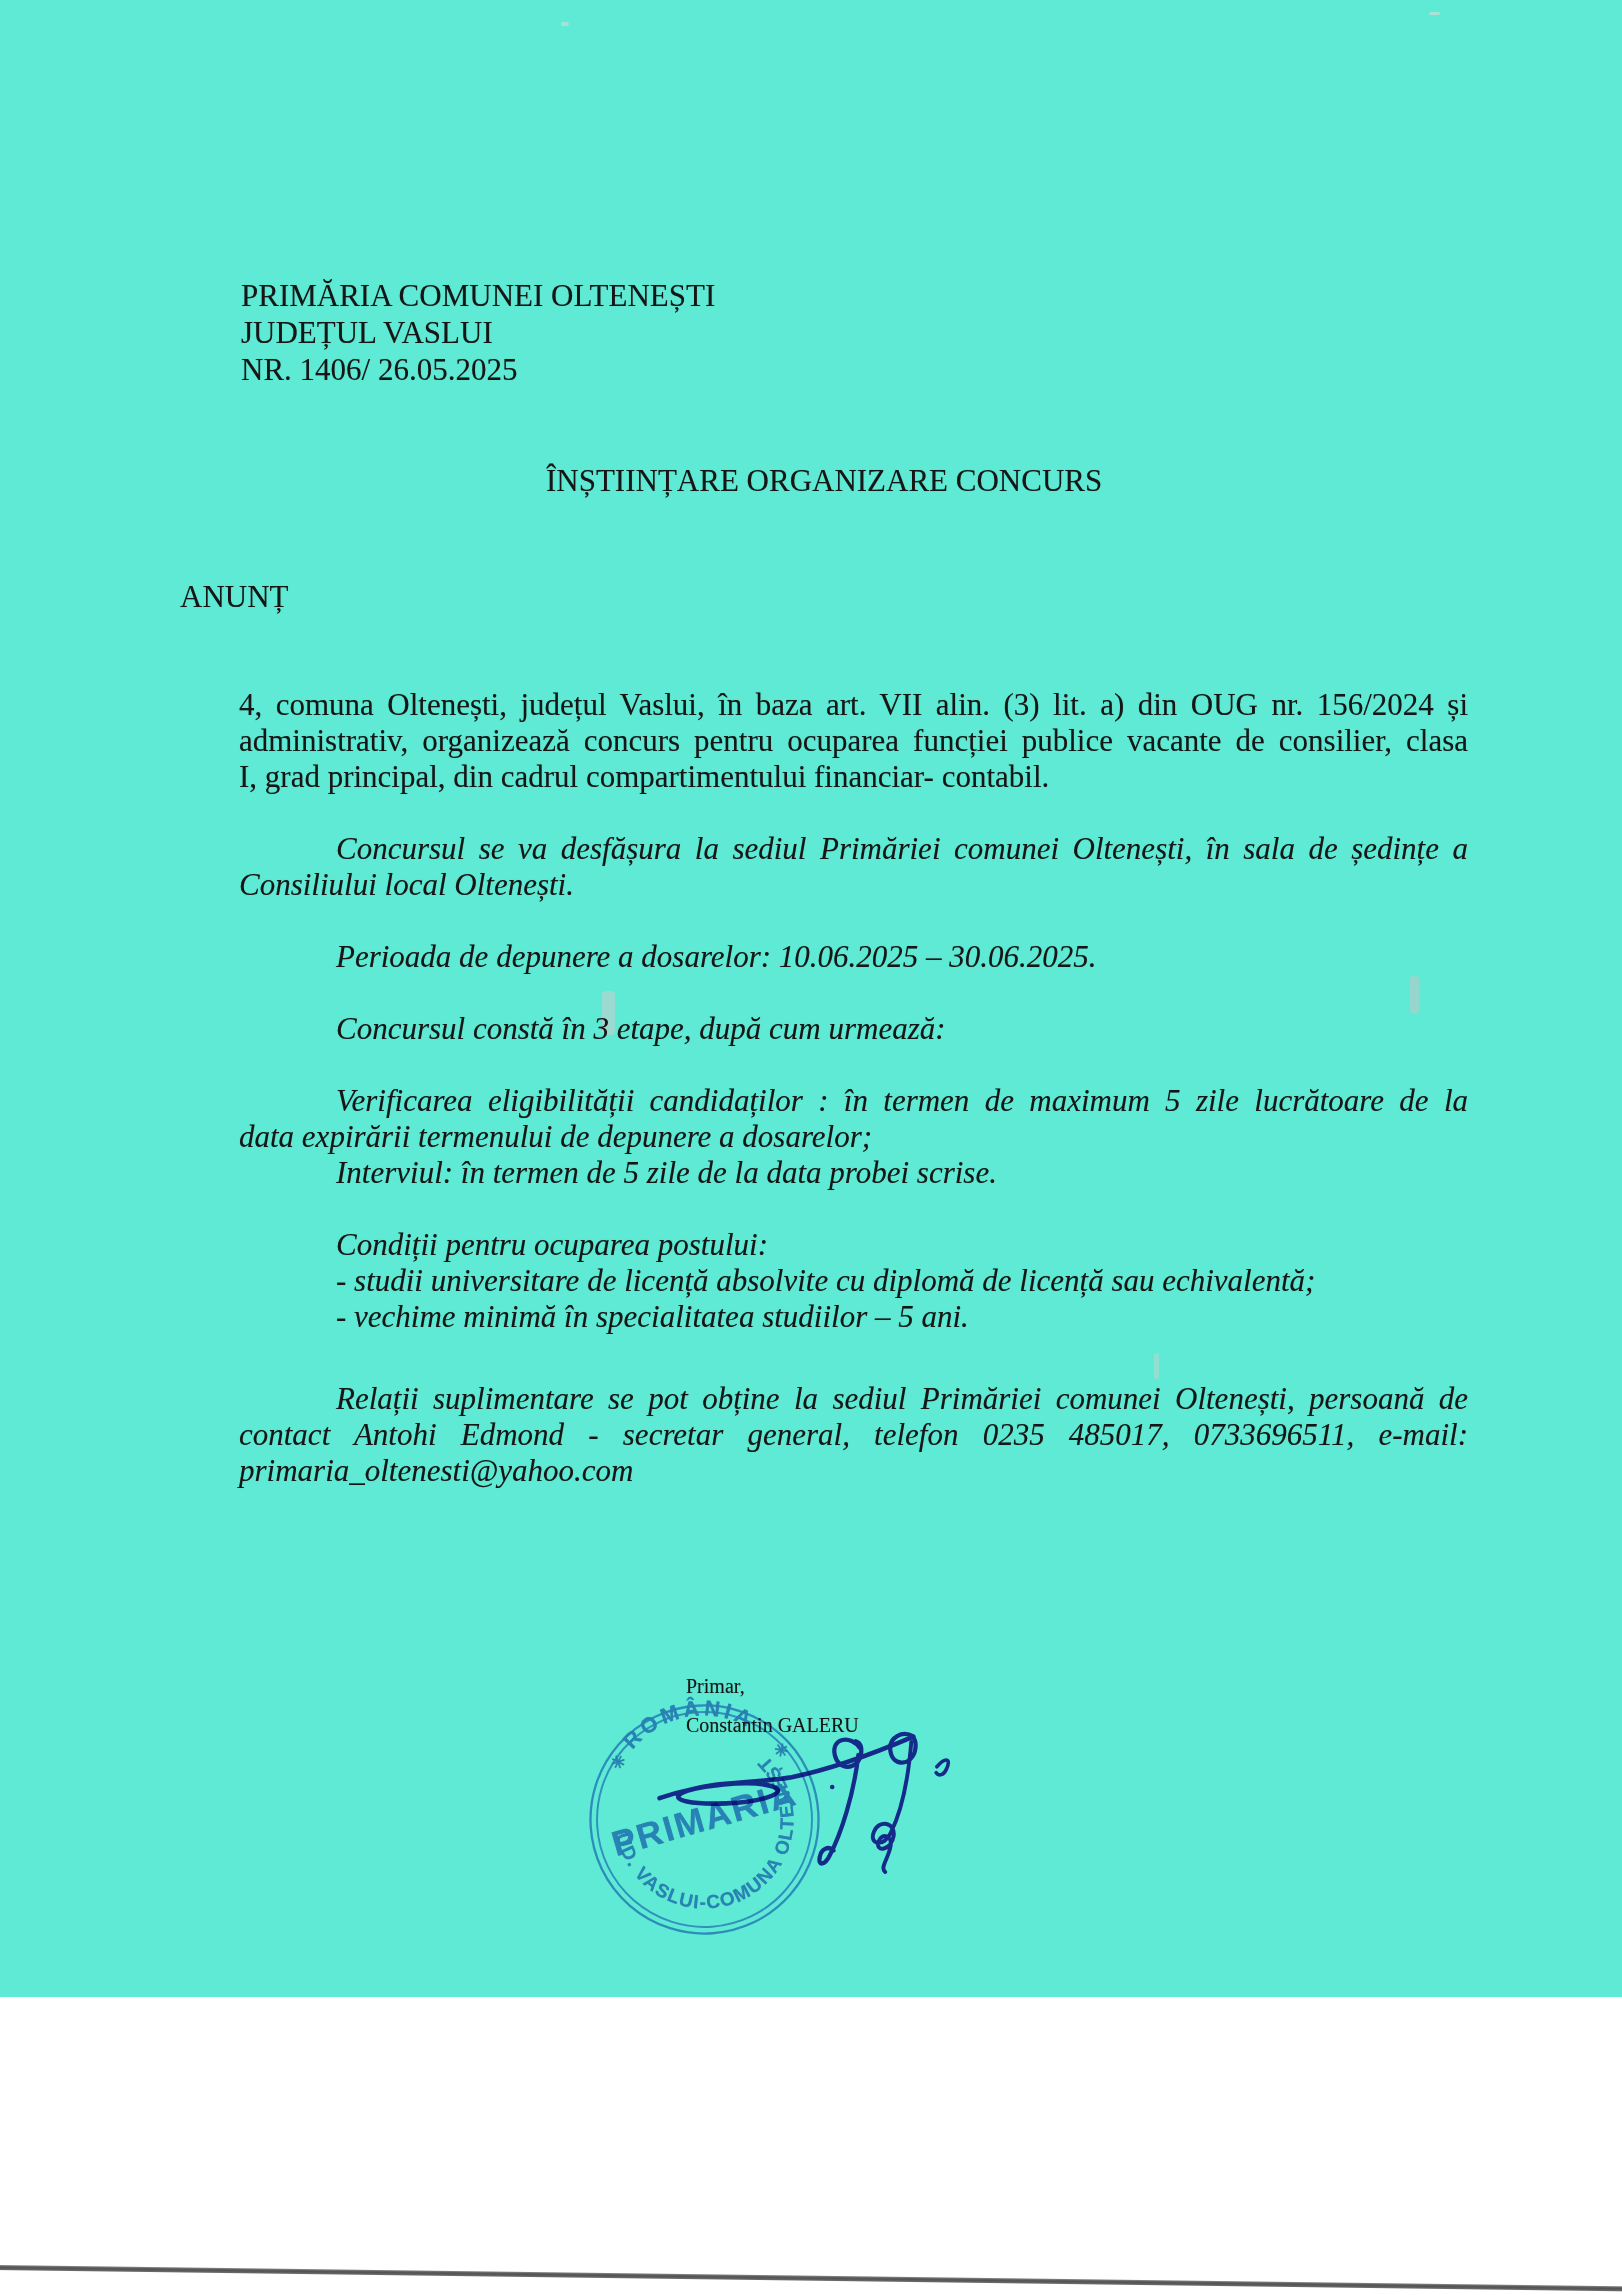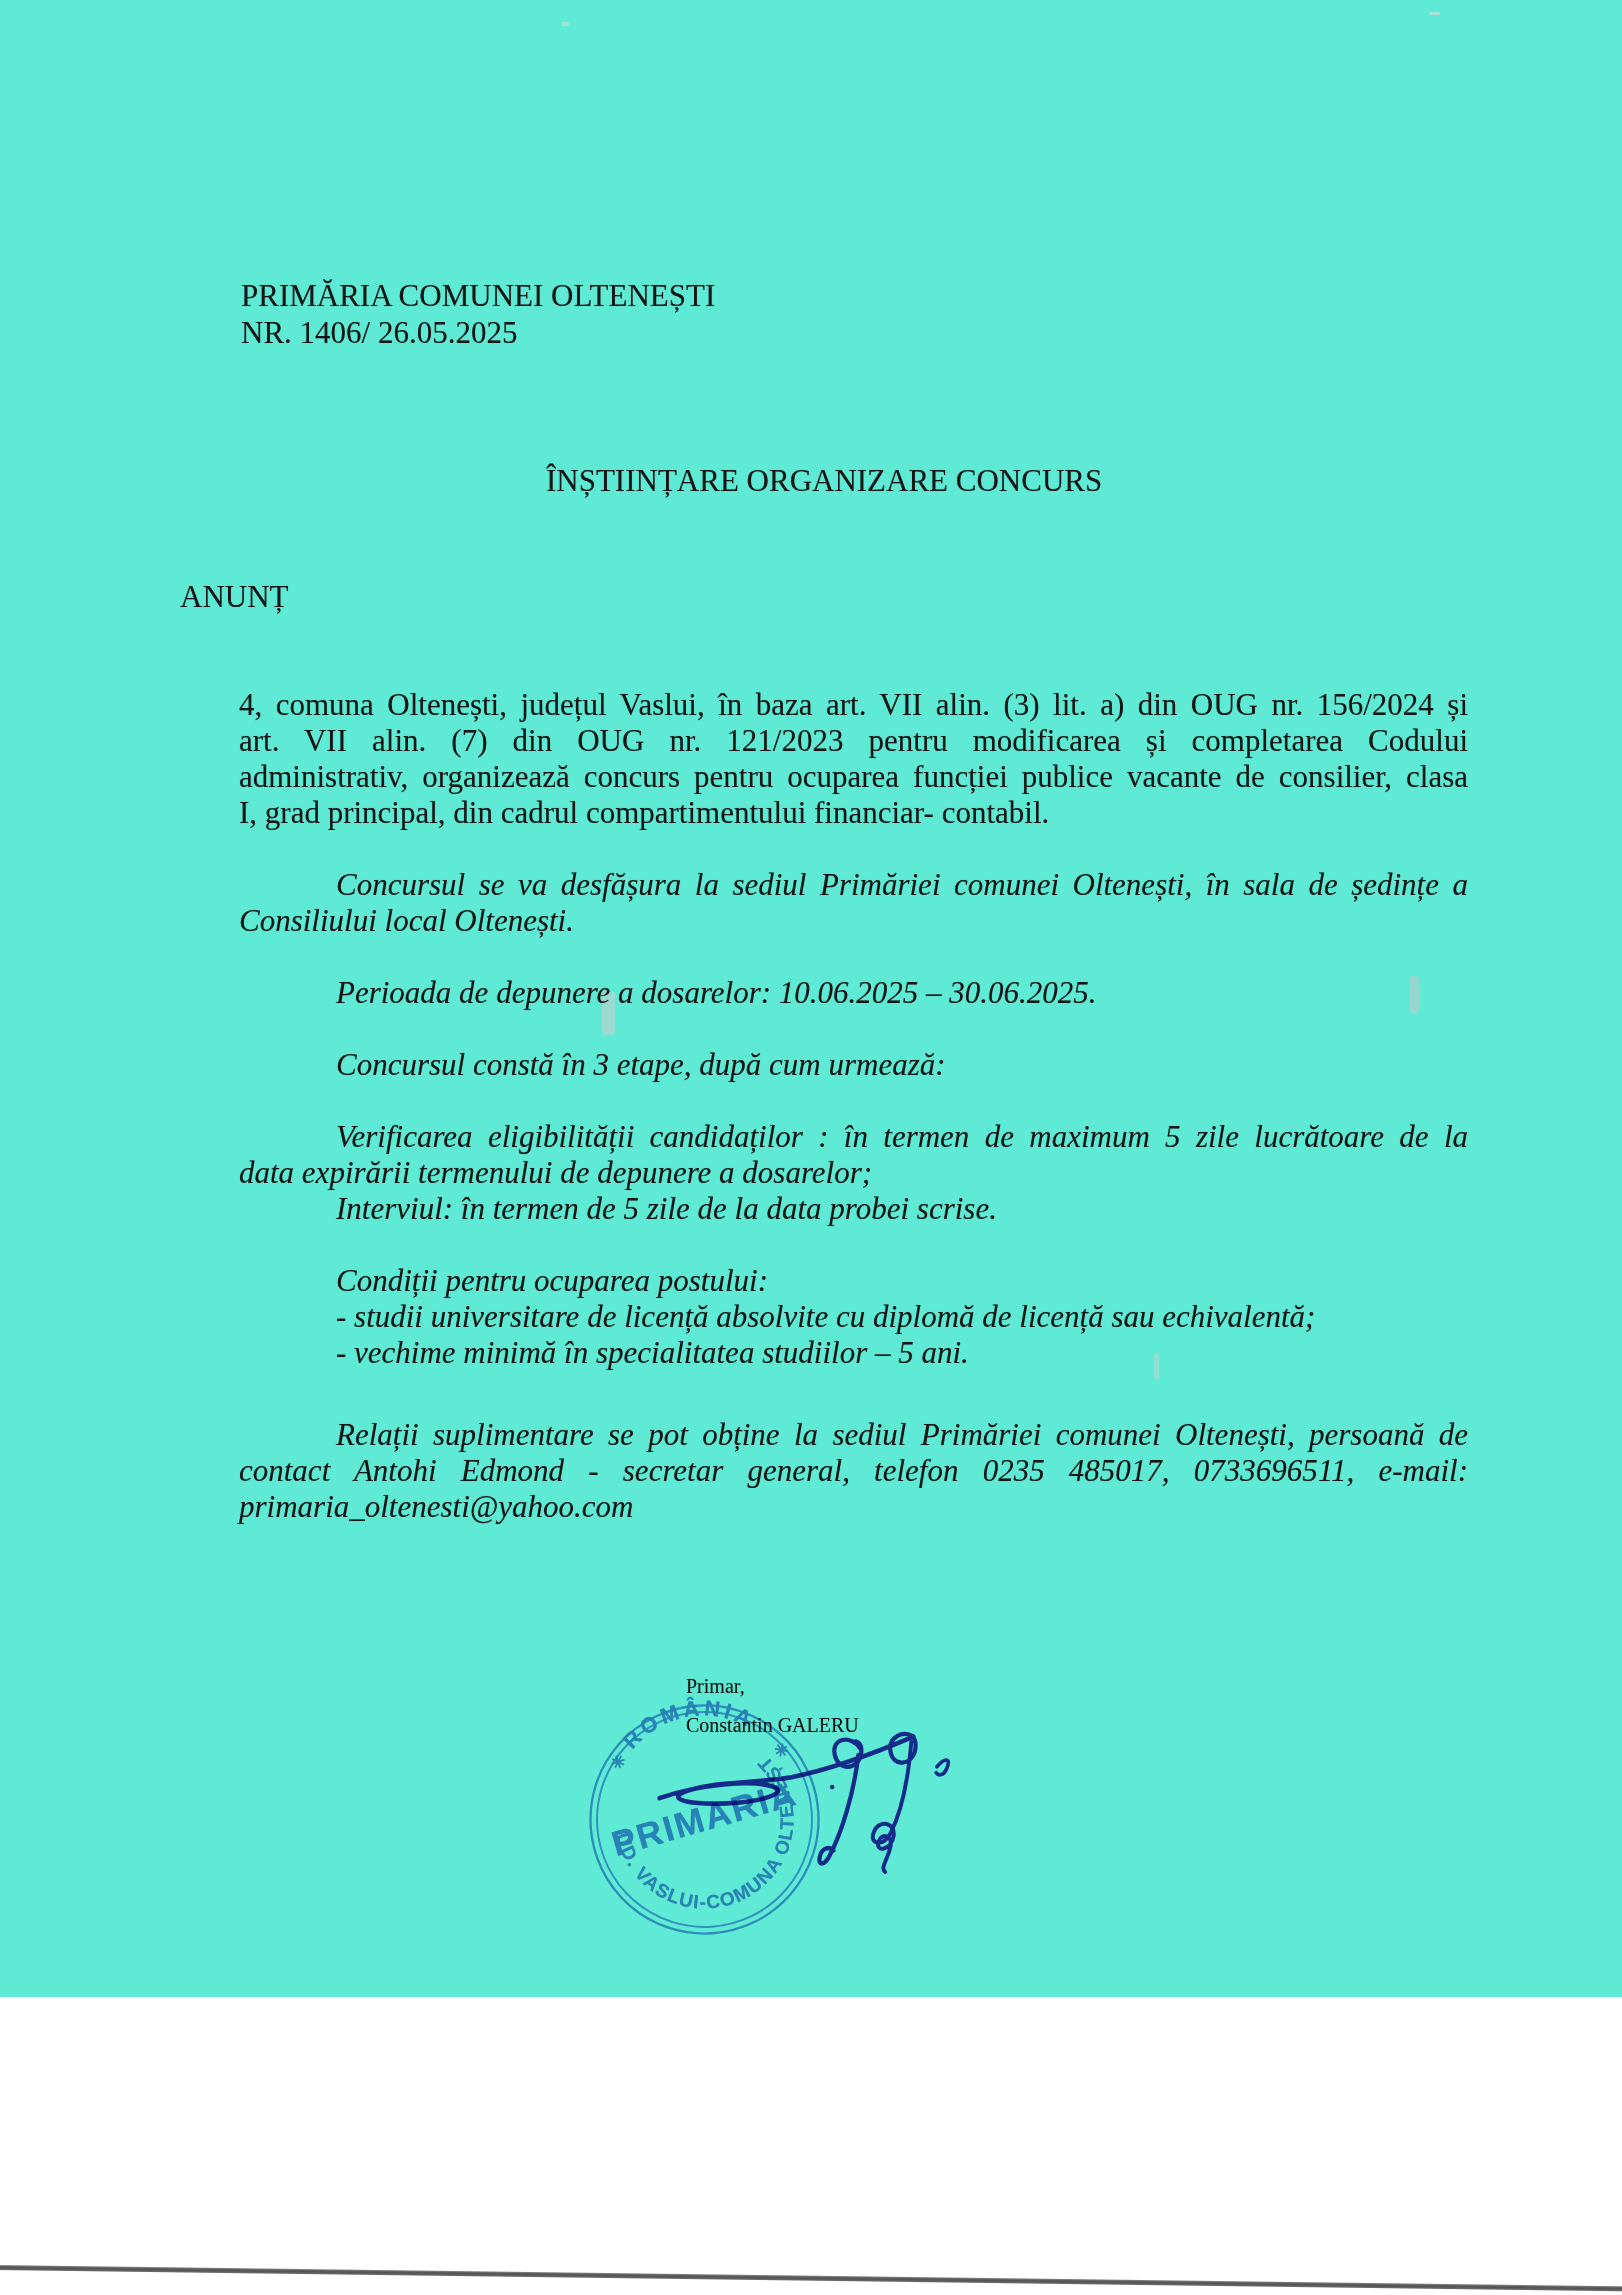--- a/index.html
+++ b/index.html
@@ -86,30 +86,30 @@
 <div class="page ink-text">
 
   <div class="artifact a1"></div>
   <div class="artifact a2"></div>
   <div class="artifact a3"></div>
   <div class="artifact a4"></div>
   <div class="artifact a5"></div>
 
   <div class="header-block">
     <div>PRIMĂRIA COMUNEI OLTENEȘTI</div>
+    <div>JUDEȚUL VASLUI</div>
     <div>NR. 1406/ 26.05.2025</div>
   </div>
 
   <div class="title-line">ÎNȘTIINȚARE ORGANIZARE CONCURS</div>
   <div class="subtitle-line">ANUNȚ</div>
 
   <div class="doc-body" id="doc-body">
       <div class="para">
         <div class="line just">4, comuna Oltenești, județul Vaslui, în baza art. VII alin. (3) lit. a) din OUG nr. 156/2024 și</div>
-        <div class="line just">art. VII alin. (7) din OUG nr. 121/2023 pentru modificarea și completarea Codului</div>
         <div class="line just">administrativ, organizează concurs pentru ocuparea funcției publice vacante de consilier, clasa</div>
         <div class="line">I, grad principal, din cadrul compartimentului financiar- contabil.</div>
       </div>
       <div class="para">
         <div class="line just ind">Concursul se va desfășura la sediul Primăriei comunei Oltenești, în sala de ședințe a</div>
         <div class="line">Consiliului local Oltenești.</div>
       </div>
       <div class="para">
         <div class="line ind">Perioada de depunere a dosarelor: 10.06.2025 – 30.06.2025.</div>
       </div>

